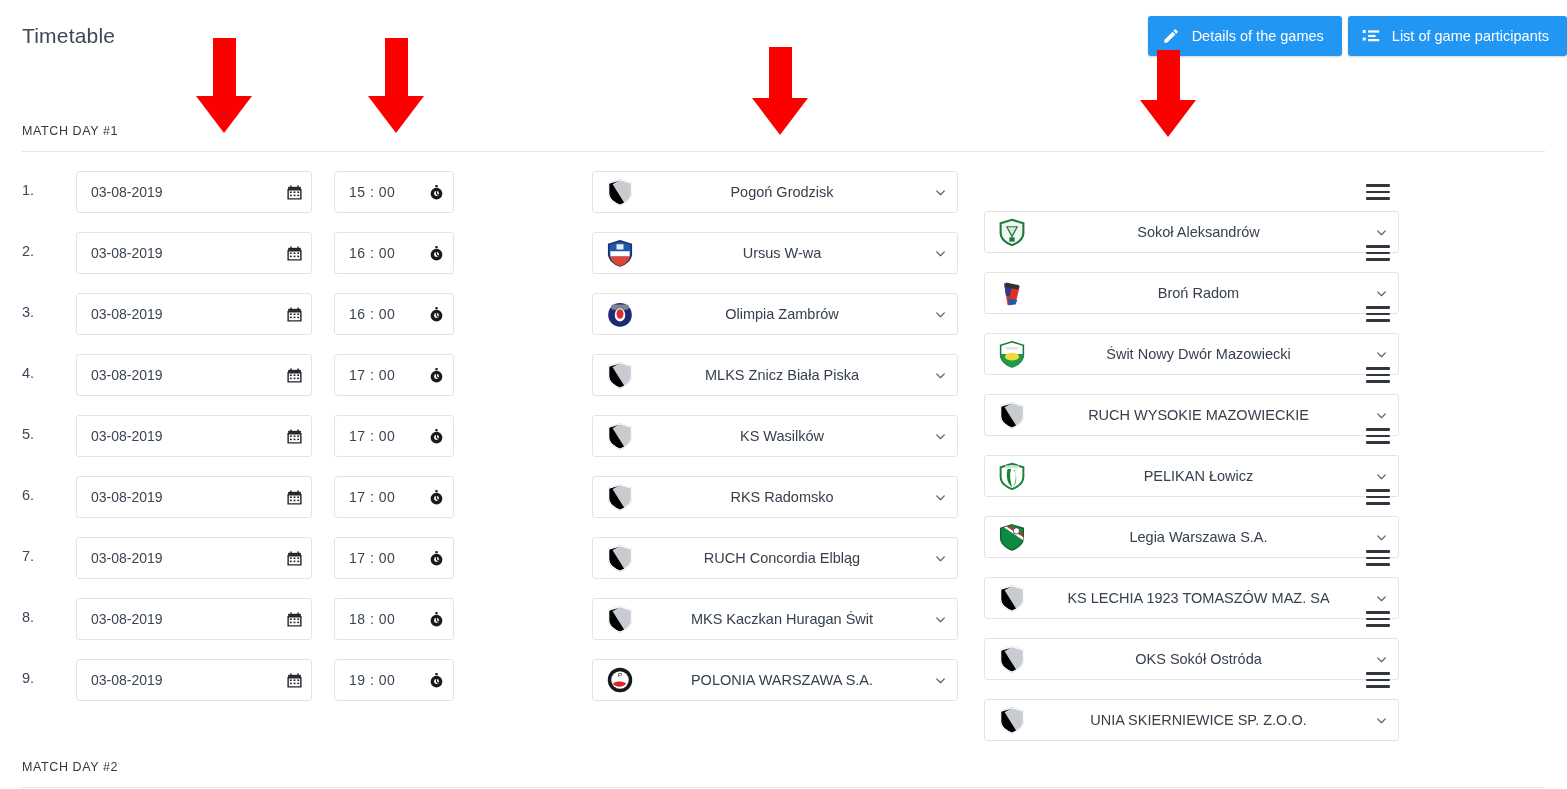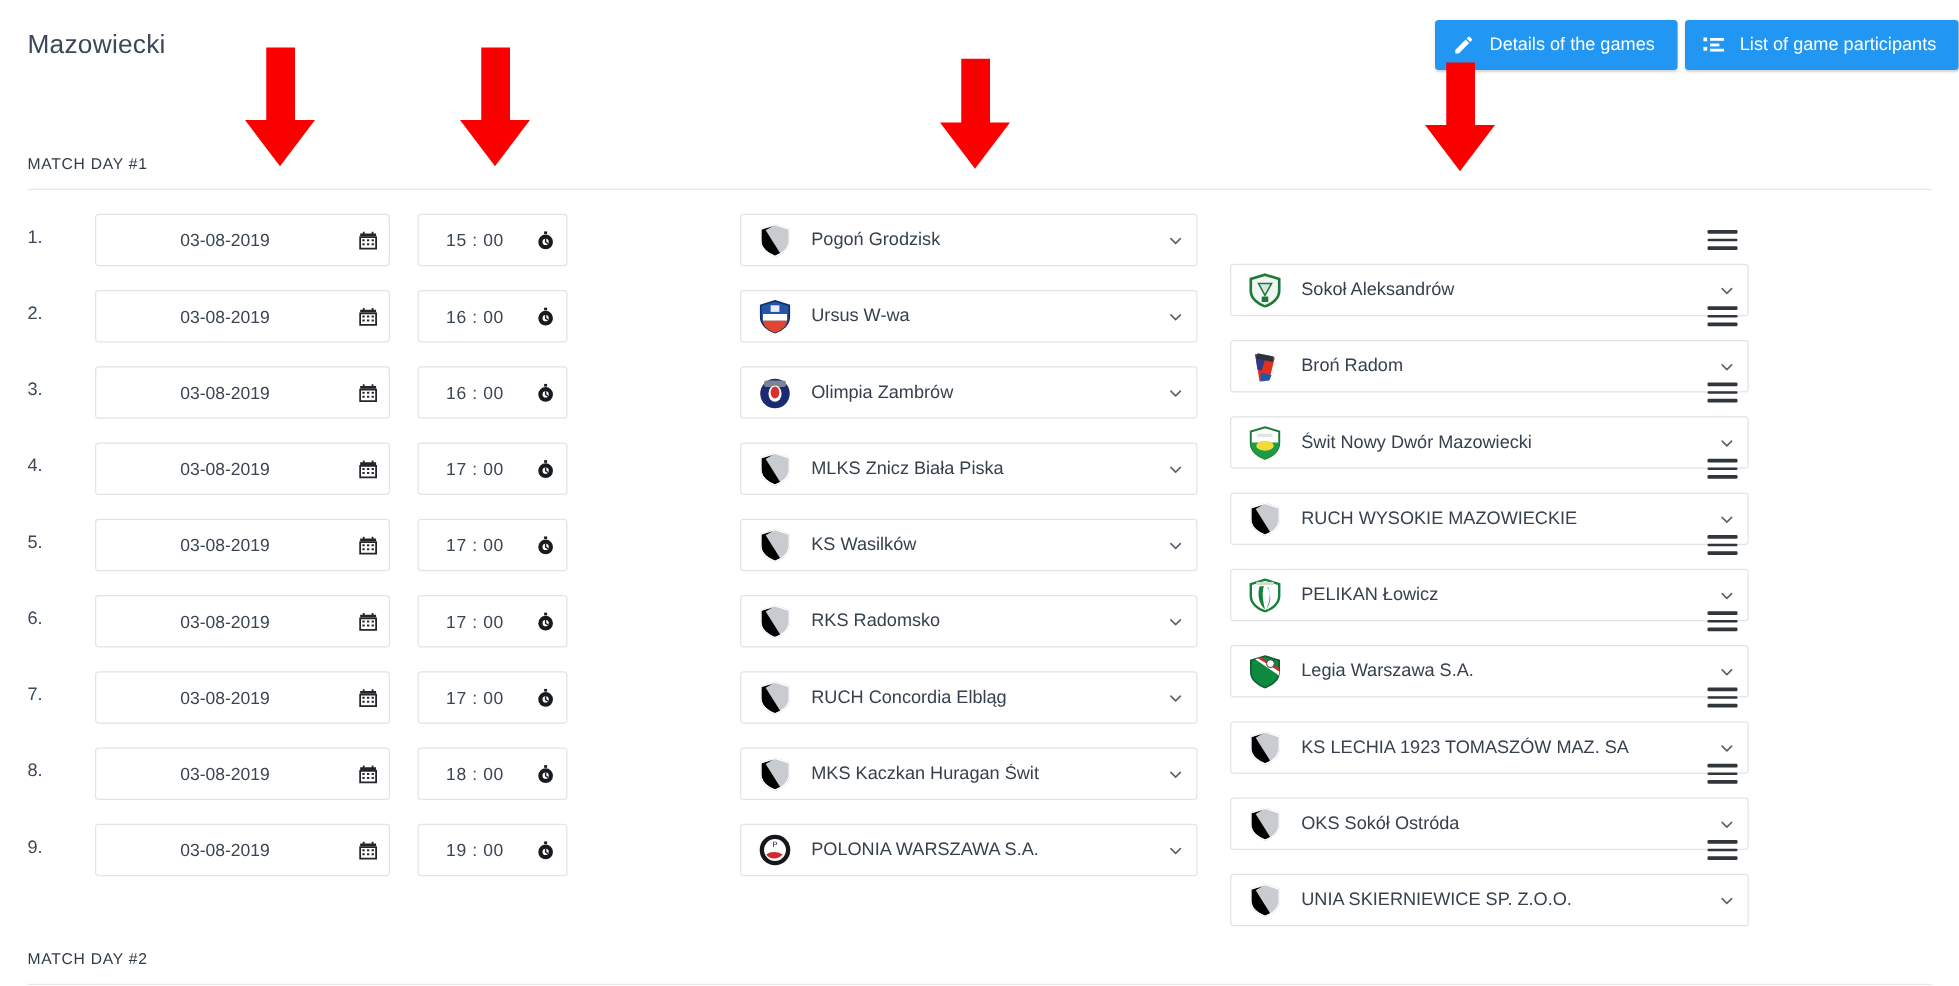--- a/index.html
+++ b/index.html
@@ -59,21 +59,21 @@
     border: 1px solid #e2e4e6; border-radius: 3px;
     display: flex; align-items: center;
   }
   .field.date { left: 76px; width: 236px; }
   .field.time { left: 334px; width: 120px; }
 
   .field input {
     border: none; outline: none; background: transparent;
     font-family: "Liberation Sans", sans-serif;
     font-size: 14px; color: #3a4551;
-    padding: 0 8px 0 14px; width: 100%; height: 100%; text-align: center;
+    padding: 0 8px 0 14px; width: 100%; height: 100%;
   }
   .field.time input { padding-left: 14px; letter-spacing: .5px; }
   .field .fico {
     width: 34px; height: 100%;
     display: flex; align-items: center; justify-content: center;
     flex: 0 0 34px; cursor: pointer;
   }
 
   
   .team {
@@ -83,21 +83,21 @@
   }
   .team.home { left: 592px; width: 366px; }
   .team.away { left: 984px; width: 415px; margin-top: 40px; }
   .team .crest {
     flex: 0 0 30px; width: 30px; height: 30px; margin-left: 12px;
     display: flex; align-items: center; justify-content: center;
   }
   .team .tname {
     flex: 1 1 auto; padding-left: 14px; padding-right: 8px;
     font-size: 14.5px; color: #36414d;
-    white-space: nowrap; overflow: hidden; text-overflow: ellipsis;
+    white-space: nowrap; overflow: hidden; text-overflow: ellipsis; text-align: center;
   }
   .team .caret {
     flex: 0 0 34px; display:flex; align-items:center; justify-content:center;
     color: #56606b;
   }
 
   .drag {
     position: absolute; left: 1366px; top: 10px;
     width: 24px; height: 22px; cursor: grab;
     display: flex; flex-direction: column; justify-content: space-between;
@@ -115,21 +115,21 @@
     border-left: 28px solid transparent;
     border-right: 28px solid transparent;
     border-top: 37px solid #fc0000;
   }
 </style>
 </head>
 <body>
 
 <div class="page">
 
-  <div class="page-title">Mazowiecki</div>
+  <div class="page-title">Timetable</div>
 
   <div class="header-actions">
     <button class="btn">
       <span class="ico">
         <svg width="18" height="18" viewBox="0 0 24 24" fill="#fff">
           <path d="M3 17.25V21h3.75L17.81 9.94l-3.75-3.75L3 17.25zM20.71 7.04a1 1 0 000-1.41l-2.34-2.34a1 1 0 00-1.41 0l-1.83 1.83 3.75 3.75 1.83-1.83z"></path>
         </svg>
       </span>
       <span>Details of the games</span>
     </button>

